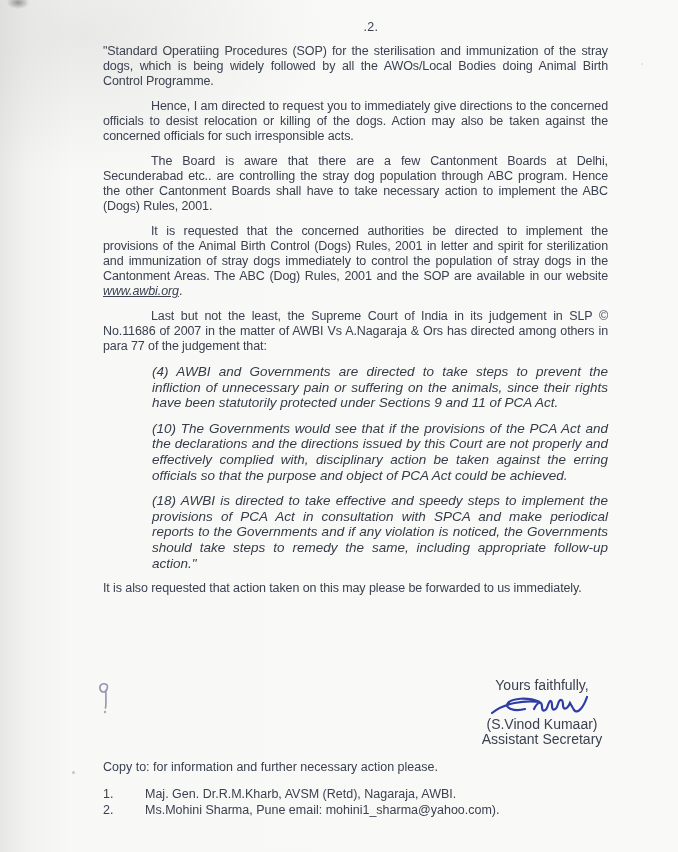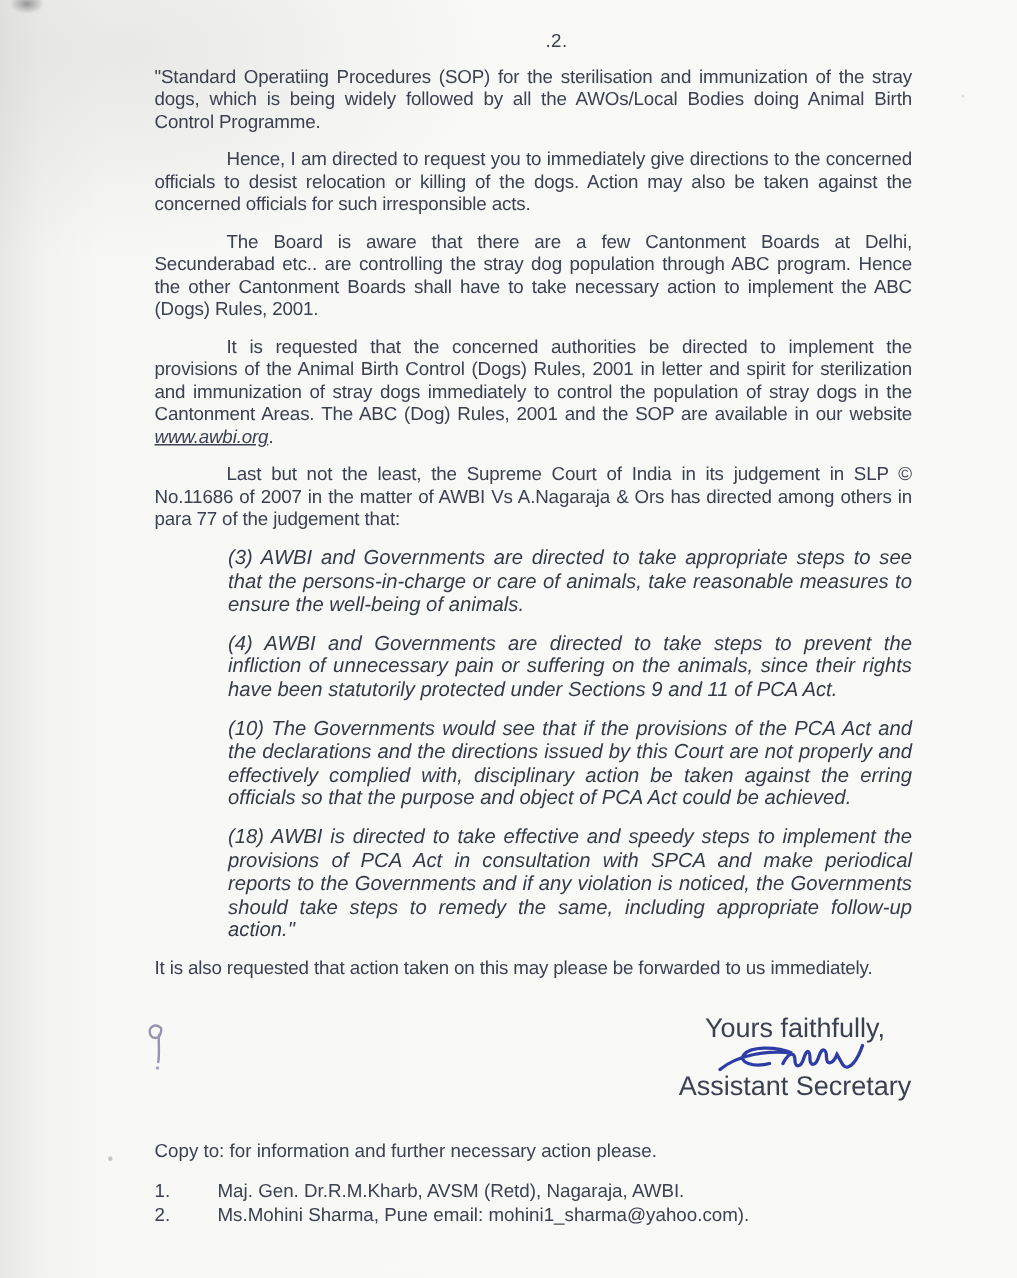--- a/index.html
+++ b/index.html
@@ -26,22 +26,22 @@
   }
   .content p{margin:0 0 10px 0;}
   p.indent{text-indent:48px;}
   p.quote{
     margin:0 0 10px 49px;
     font-style:italic;font-size:13.5px;line-height:15.6px;letter-spacing:0;
     color:#353c48;
   }
   .link{text-decoration:underline;font-style:italic;}
   .sig-block{
-    position:absolute;top:678px;right:68px;width:160px;
-    text-align:center;font-size:18px;line-height:15px;
+    position:absolute;top:678px;right:56px;width:160px;
+    text-align:center;font-size:14px;line-height:15px;
   }
   .sig-scribble{display:block;margin:-1px auto -5px auto;}
   .copy-block{
     position:absolute;top:760px;left:103px;width:505px;
     font-size:12.5px;line-height:15px;
   }
   .copy-items{margin-top:11px;}
   .copy-row{display:flex;line-height:16.2px;}
   .copy-num{width:42px;flex:0 0 42px;}
   .smudge{
@@ -69,21 +69,20 @@
     <p>"Standard Operatiing Procedures (SOP) for the sterilisation and immunization of the stray dogs, which is being widely followed by all the AWOs/Local Bodies doing Animal Birth Control Programme.</p>
 
     <p class="indent">Hence, I am directed to request you to immediately give directions to the concerned officials to desist relocation or killing of the dogs. Action may also be taken against the concerned officials for such irresponsible acts.</p>
 
     <p class="indent">The Board is aware that there are a few Cantonment Boards at Delhi, Secunderabad etc.. are controlling the stray dog population through ABC program. Hence the other Cantonment Boards shall have to take necessary action to implement the ABC (Dogs) Rules, 2001.</p>
 
     <p class="indent"><span>It is requested that the concerned authorities be directed to implement the provisions of the Animal Birth Control (Dogs) Rules, 2001 in letter and spirit for sterilization and immunization of stray dogs immediately to control the population of stray dogs in the Cantonment Areas. The ABC (Dog) Rules, 2001 and the SOP are available in our website </span><span class="link">www.awbi.org</span><span>.</span></p>
 
     <p class="indent">Last but not the least, the Supreme Court of India in its judgement in SLP © No.11686 of 2007 in the matter of AWBI Vs A.Nagaraja &amp; Ors has directed among others in para 77 of the judgement that:</p>
 
-    <p class="quote">(3) AWBI and Governments are directed to take appropriate steps to see that the persons-in-charge or care of animals, take reasonable measures to ensure the well-being of animals.</p>
 
     <p class="quote">(4) AWBI and Governments are directed to take steps to prevent the infliction of unnecessary pain or suffering on the animals, since their rights have been statutorily protected under Sections 9 and 11 of PCA Act.</p>
 
     <p class="quote">(10) The Governments would see that if the provisions of the PCA Act and the declarations and the directions issued by this Court are not properly and effectively complied with, disciplinary action be taken against the erring officials so that the purpose and object of PCA Act could be achieved.</p>
 
     <p class="quote">(18) AWBI is directed to take effective and speedy steps to implement the provisions of PCA Act in consultation with SPCA and make periodical reports to the Governments and if any violation is noticed, the Governments should take steps to remedy the same, including appropriate follow-up action."</p>
 
     <p>It is also requested that action taken on this may please be forwarded to us immediately.</p>
   </div>
 
@@ -93,20 +92,21 @@
   </svg>
 
   <div class="sig-block">
     <div>Yours faithfully,</div>
     <svg class="sig-scribble" width="104" height="30" viewBox="0 0 104 30">
       <path d="M2,21 C14,11 34,8 50,10 C38,5 22,6 18,11 C14,16 24,20 35,17
                M44,17 C48,9 52,9 52,15 C52,20 56,20 58,13 C60,7 62,8 62,14
                C62,19 66,19 68,12 C70,6 73,7 73,13 C73,18 77,18 80,11
                L84,18 C88,23 94,14 97,5" fill="none" stroke="#2e3da6" stroke-width="2.2" stroke-linecap="round"></path>
     </svg>
+    <div>(S.Vinod Kumaar)</div>
     <div>Assistant Secretary</div>
   </div>
 
   <div class="copy-block">
     <div>Copy to: for information and further necessary action please.</div>
     <div class="copy-items">
       <div class="copy-row">
         <span class="copy-num">1.</span>
         <span>Maj. Gen. Dr.R.M.Kharb, AVSM (Retd), Nagaraja, AWBI.</span>
       </div>

